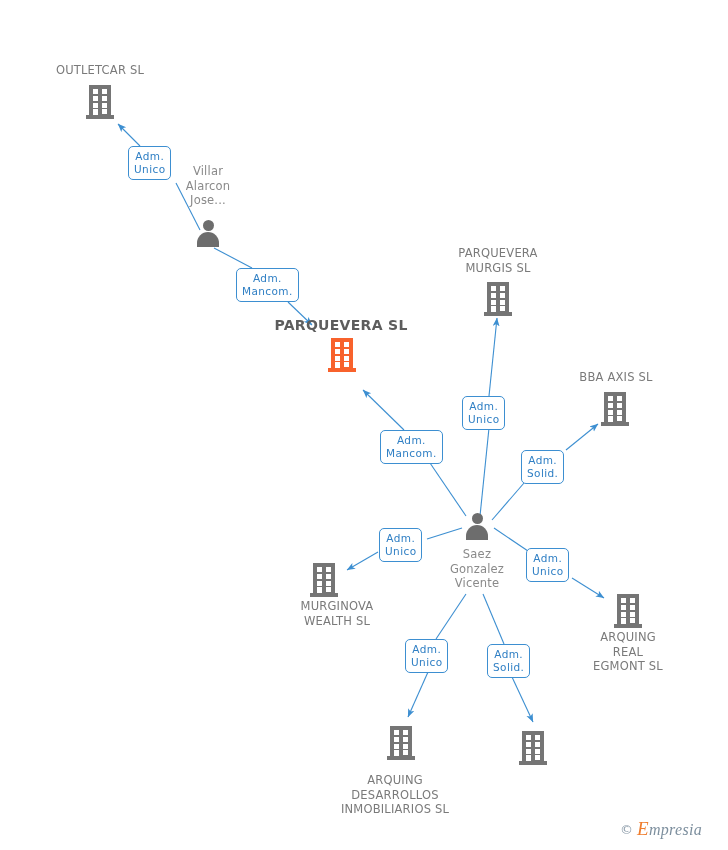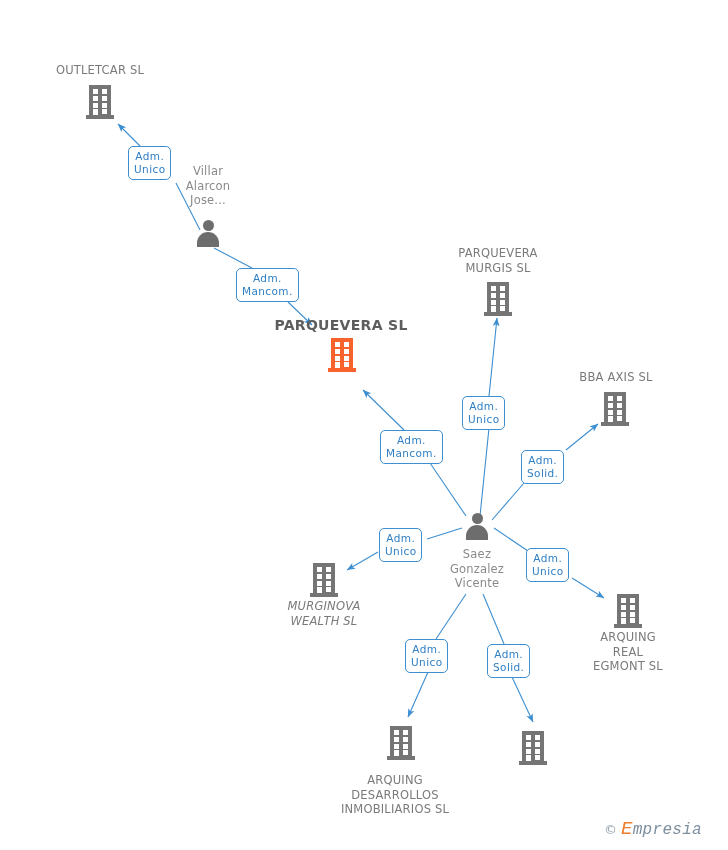--- a/index.html
+++ b/index.html
@@ -35,21 +35,21 @@
 
   
   .role{position:absolute;background:#ffffff;border:1.3px solid #3d8fd1;border-radius:5px;
         color:#2f7fc4;font-size:10.5px;line-height:13px;text-align:center;
         padding:3px 5px;white-space:nowrap;box-sizing:border-box;}
   .role span{display:block;letter-spacing:.4px;}
 
   
   .wm{position:absolute;right:10px;bottom:10px;display:flex;align-items:center;gap:4px;}
   .wm .copy{color:#8a9aa8;font-size:13px;}
-  .wm .brand{font-family:Liberation Mono, monospace;font-style:italic;
+  .wm .brand{font-family:Liberation Serif, serif;font-style:italic;
              font-size:16px;color:#7d8f9e;letter-spacing:.3px;}
   .wm .brand b{color:#ef7d2e;font-weight:normal;font-size:19px;}
 </style>
 </head>
 <body>
 
 <div id="stage">
 
   <svg class="edges" viewBox="0 0 728 850">
     <defs>
@@ -186,21 +186,21 @@
         <i class="c2 r1"></i>
       <i class="c1 r2"></i>
         <i class="c2 r2"></i>
       <i class="c1 r3"></i>
         <i class="c2 r3"></i>
       <i class="door"></i>
         <i class="c2" style="top:24px;"></i>
       <div class="base"></div>
     </div>
   </div>
-  <div class="cap" style="left:259px;top:599px;width:130px;font-style:italic;">
+  <div class="cap" style="left:272px;top:599px;width:130px;">
     <div>MURGINOVA</div>
     <div>WEALTH SL</div>
   </div>
 
   <div class="node" style="left:387px;top:726px;">
     <div class="bldg">
       <div class="body"></div>
       <i class="c1 r1"></i>
         <i class="c2 r1"></i>
       <i class="c1 r2"></i>

